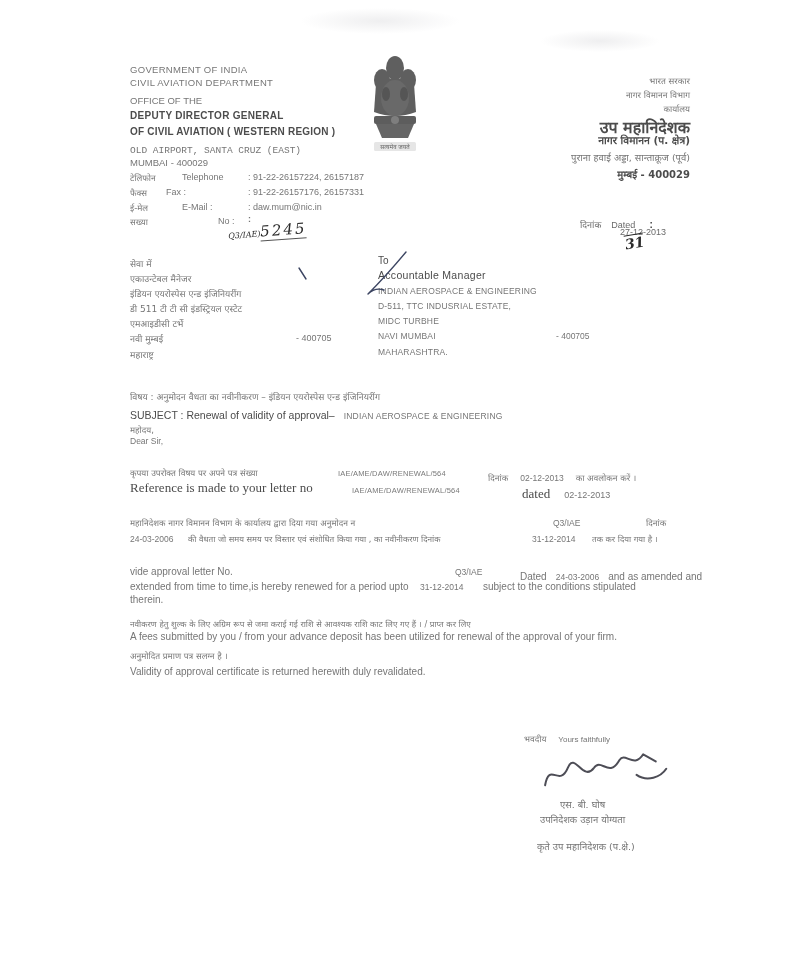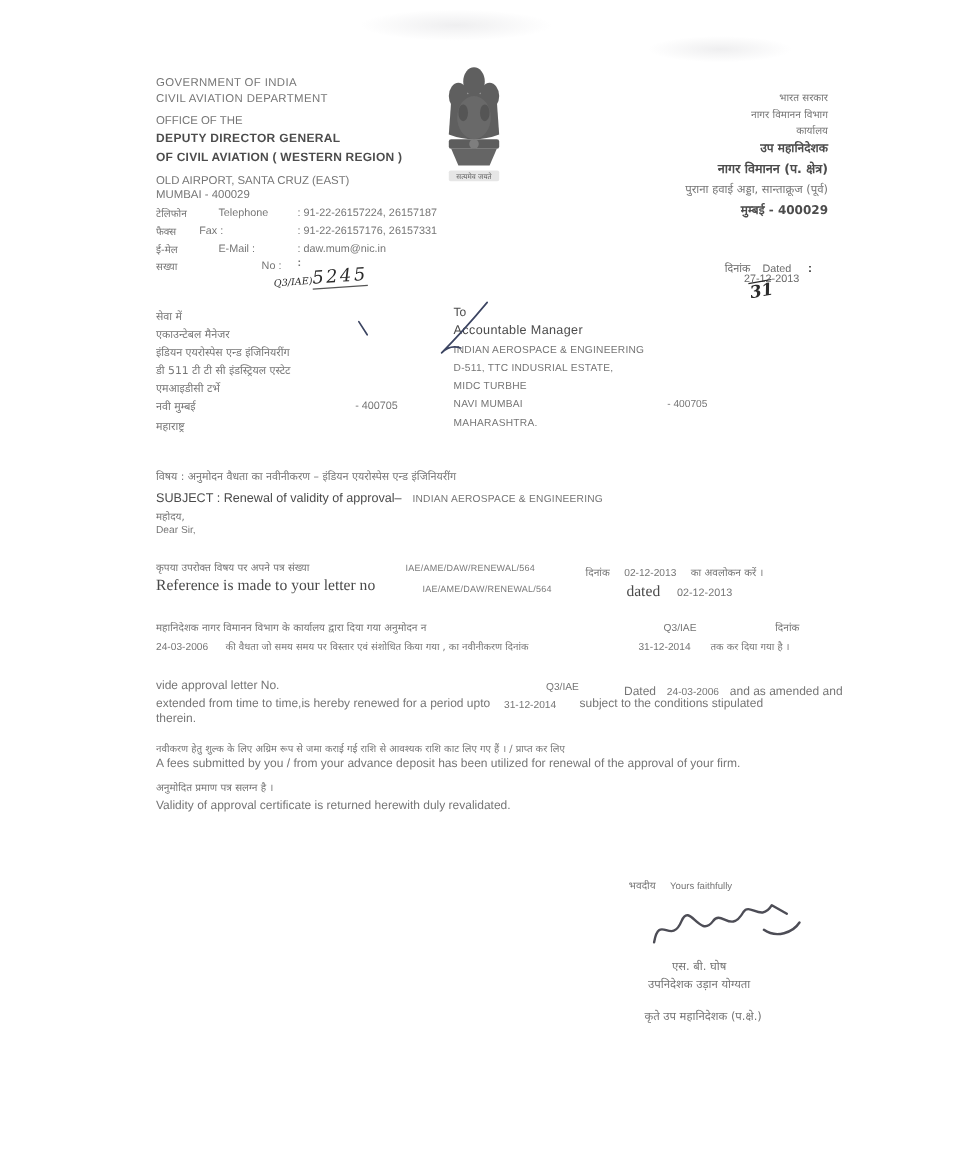--- a/index.html
+++ b/index.html
@@ -5,41 +5,41 @@
   html,body{margin:0;padding:0;background:#ffffff;}
   #page{position:relative;width:800px;height:976px;background:#ffffff;overflow:hidden;
         color:#4e4e4e;}
   .abs{position:absolute;white-space:nowrap;}
   .en{font-family:"Liberation Sans",sans-serif;}
   .hi{font-family:"DejaVu Sans",sans-serif;}
   .serif{font-family:"Liberation Serif",serif;}
   .hand{font-family:"DejaVu Serif",serif;font-style:italic;color:#2b2b2b;}
   .b{font-weight:bold;color:#3d3d3d;}
   .s8{font-size:8px;} .s85{font-size:8.5px;} .s9{font-size:9px;} .s95{font-size:9.5px;}
-  .s10{font-size:10px;} .s105{font-size:10.5px;} .s11{font-size:10px;} .s13{font-size:13px;}
+  .s10{font-size:10px;} .s105{font-size:10.5px;} .s11{font-size:16px;} .s13{font-size:13px;}
   .gray{color:#6a6a6a;} .dark{color:#3a3a3a;}
   .ralign{text-align:right;}
   .blurry{filter:blur(.3px);opacity:.92;}
   .smudge{position:absolute;border-radius:50%;background:radial-gradient(closest-side,rgba(190,190,195,.25),rgba(255,255,255,0));}
   svg{display:block;}
 </style>
 </head>
 <body>
 
 <div id="page">
 
   <div class="smudge" style="left:300px;top:8px;width:160px;height:26px;"></div>
   <div class="smudge" style="left:540px;top:30px;width:120px;height:22px;"></div>
 
   <div class="abs en s95 gray blurry" style="left:130px;top:64px;letter-spacing:.3px;">GOVERNMENT OF INDIA</div>
   <div class="abs en s95 gray blurry" style="left:130px;top:77px;letter-spacing:.3px;">CIVIL AVIATION DEPARTMENT</div>
   <div class="abs en s95 gray blurry" style="left:130px;top:95px;">OFFICE OF THE</div>
   <div class="abs en s10 b blurry" style="left:130px;top:110px;letter-spacing:.3px;">DEPUTY DIRECTOR GENERAL</div>
   <div class="abs en s10 b blurry" style="left:130px;top:126px;letter-spacing:.2px;">OF CIVIL AVIATION ( WESTERN REGION )</div>
-  <div class="abs en s95 gray blurry" style="left:130px;top:145px;">OLD AIRPORT, SANTA CRUZ (EAST)</div>
+  <div class="abs en s95 gray blurry" style="left:130px;top:145px;font-family:Liberation Mono, monospace;">OLD AIRPORT, SANTA CRUZ (EAST)</div>
   <div class="abs en s95 gray blurry" style="left:130px;top:157px;">MUMBAI - 400029</div>
 
   <div class="abs hi s85 gray blurry" style="left:130px;top:172px;">टेलिफोन</div>
   <div class="abs en s9 gray blurry" style="left:182px;top:172px;">Telephone</div>
   <div class="abs en s9 gray blurry" style="left:248px;top:172px;">: 91-22-26157224, 26157187</div>
 
   <div class="abs hi s85 gray blurry" style="left:130px;top:187px;">फैक्स</div>
   <div class="abs en s9 gray blurry" style="left:166px;top:187px;">Fax :</div>
   <div class="abs en s9 gray blurry" style="left:248px;top:187px;">: 91-22-26157176, 26157331</div>
 
@@ -75,21 +75,21 @@
   </div>
 
   <div class="abs hi s85 gray blurry ralign" style="right:110px;top:75px;">भारत सरकार</div>
   <div class="abs hi s85 gray blurry ralign" style="right:110px;top:89px;">नागर विमानन विभाग</div>
   <div class="abs hi s85 gray blurry ralign" style="right:110px;top:103px;">कार्यालय</div>
   <div class="abs hi s11 b blurry ralign" style="right:110px;top:116px;">उप महानिदेशक</div>
   <div class="abs hi s105 b blurry ralign" style="right:110px;top:133px;">नागर विमानन (प. क्षेत्र)</div>
   <div class="abs hi s95 gray blurry ralign" style="right:110px;top:151px;">पुराना हवाई अड्डा, सान्ताक्रूज (पूर्व)</div>
   <div class="abs hi s10 b blurry ralign" style="right:110px;top:167px;">मुम्बई - 400029</div>
 
-  <div class="abs" style="left:604px;top:214px;">
+  <div class="abs" style="left:580px;top:214px;">
     <span class="hi s9 gray">दिनांक</span>
     <span class="en s9 gray" style="margin-left:6px;">Dated</span>
     <span class="en s10 b" style="margin-left:10px;">:</span>
   </div>
   <div class="abs en s9 gray" style="left:620px;top:227px;">27-12-2013</div>
   <div class="abs hand" style="left:625px;top:235px;font-size:14px;font-weight:bold;transform:rotate(-10deg);text-decoration:overline;">31</div>
 
   <div class="abs hi s9 gray blurry" style="left:130px;top:257px;">सेवा में</div>
   <div class="abs hi s9 gray blurry" style="left:130px;top:272px;">एकाउन्टेबल मैनेजर</div>
   <div class="abs hi s9 gray blurry" style="left:130px;top:287px;">इंडियन एयरोस्पेस एन्ड इंजिनियरींग</div>

